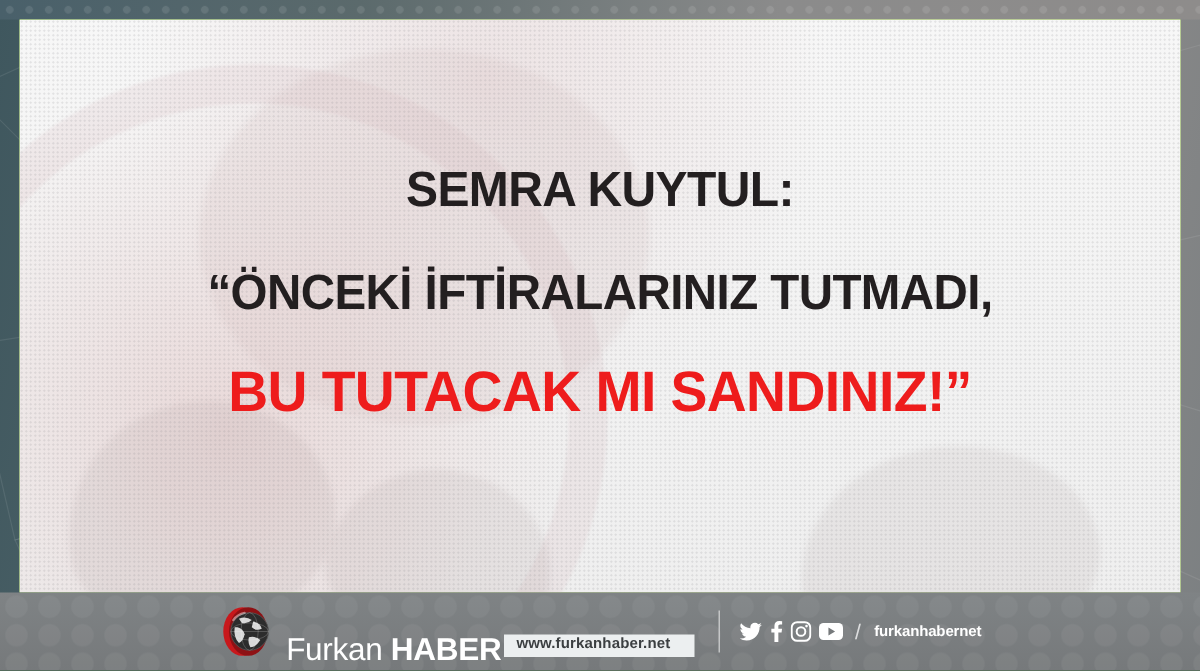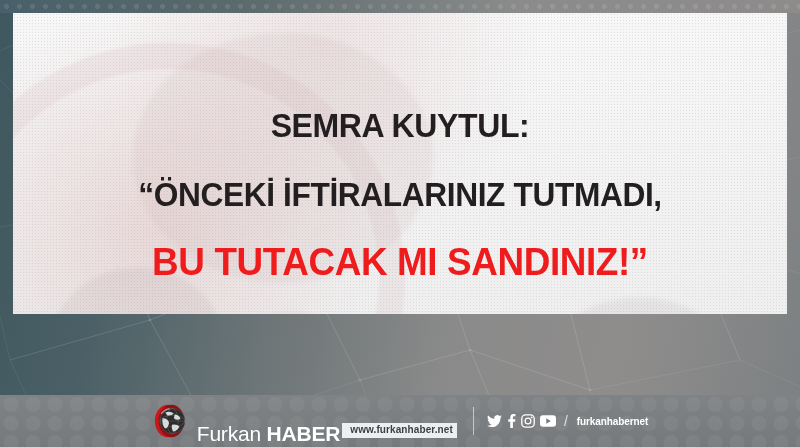--- a/index.html
+++ b/index.html
@@ -42,21 +42,21 @@
     inset: 0;
     opacity: .55;
   }
 
   
   .card {
     position: absolute;
     left: 13px;
     top: 13px;
     width: 774px;
-    height: 301px;
+    height: 382px;
     background: #bef264;
     overflow: hidden;
   }
   .card-wash {
     position: absolute;
     inset: 0;
     background:
       radial-gradient(circle at 18% 72%, rgba(226,196,196,.55) 0%, rgba(226,196,196,0) 34%),
       radial-gradient(circle at 40% 10%, rgba(222,198,200,.40) 0%, rgba(222,198,200,0) 40%),
       linear-gradient(180deg, #f7f7f7 0%, #f2f2f2 60%, #efefef 100%);
@@ -179,21 +179,21 @@
     letter-spacing: -0.2px;
     white-space: nowrap;
   }
   .brand-name .bold { font-weight: bold; }
   .brand-url {
     background: #eceff0;
     color: #3b3f41;
     font-size: 10px;
     font-weight: bold;
     line-height: 12px;
-    padding: 1px 4px 2px 8px;
+    padding: 1px 16px 2px 8px;
     white-space: nowrap;
     letter-spacing: .1px;
   }
 
   .divider {
     width: 1px;
     height: 28px;
     background: rgba(255,255,255,.55);
     margin: 0 13px 0 16px;
   }

